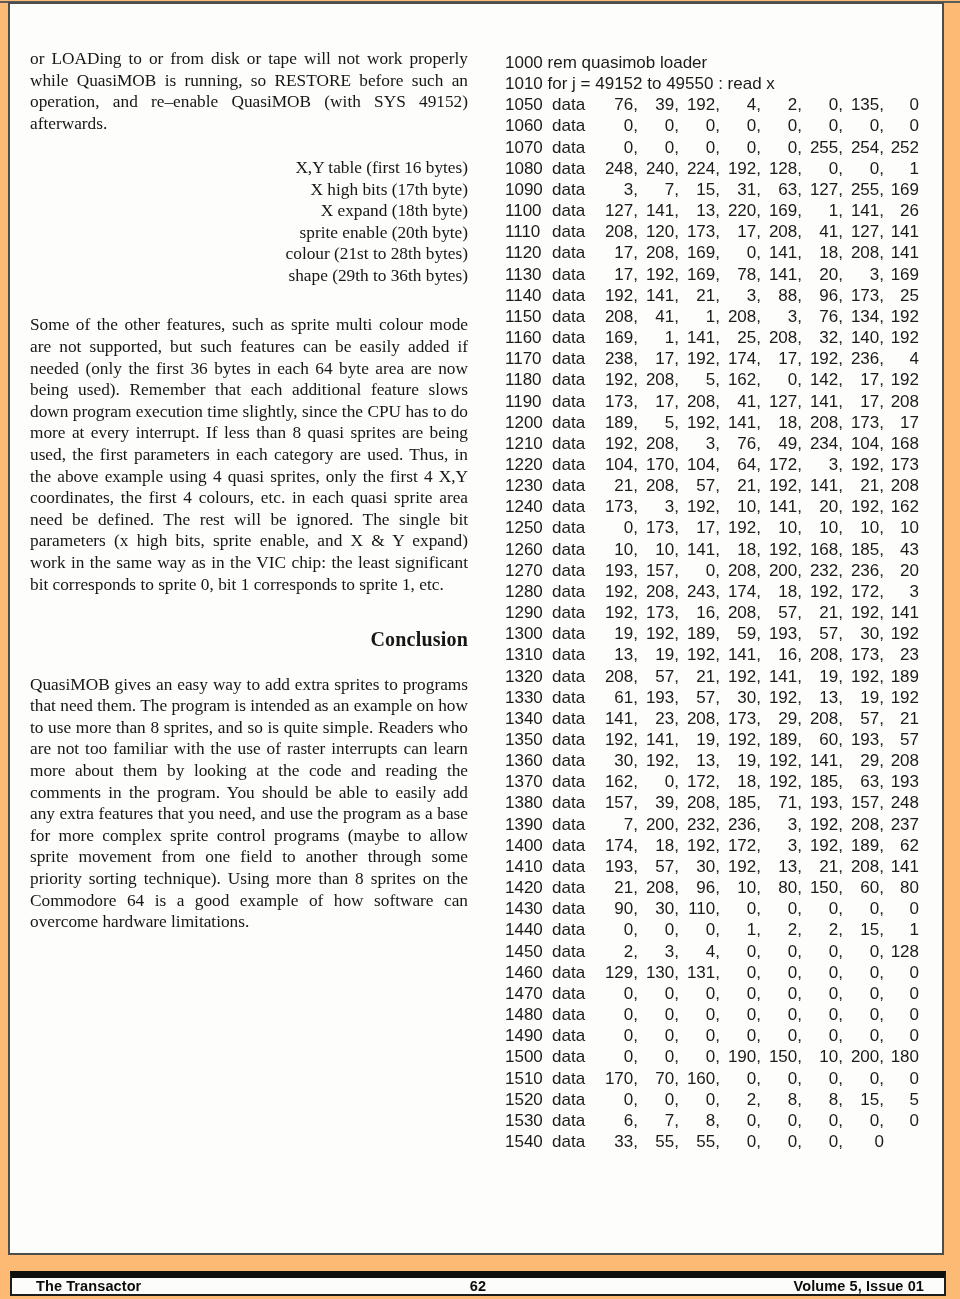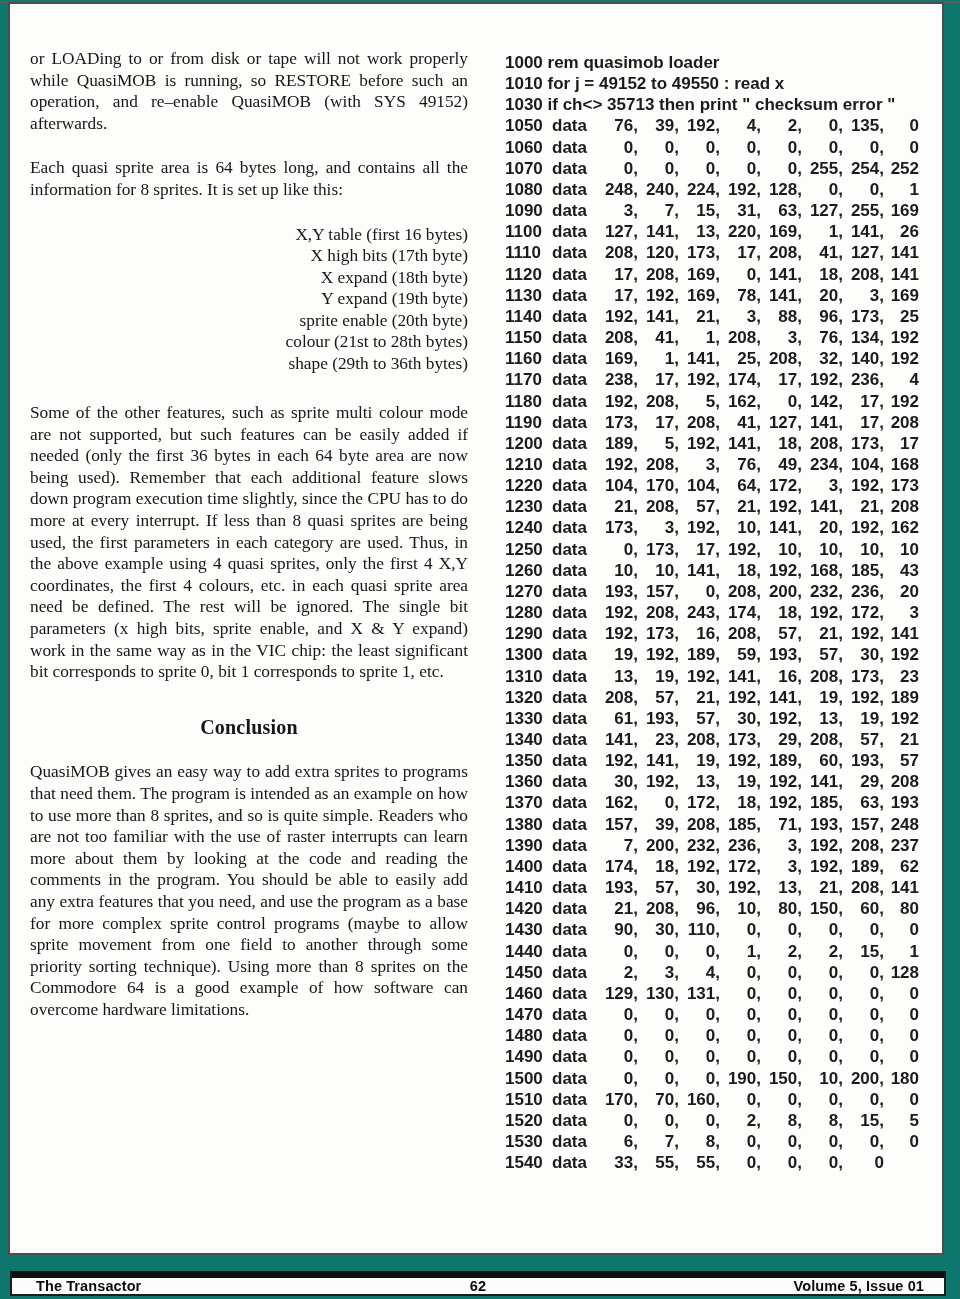--- a/index.html
+++ b/index.html
@@ -1,20 +1,20 @@
 <!DOCTYPE html>
 <html><head>
 <meta charset="utf-8">
 <style>
   html, body { margin: 0; padding: 0; }
   .page {
     position: relative;
     width: 960px;
     height: 1299px;
-    background: #0f766e;
+    background: #fdba74;
     color: #161616;
     font-family: "Liberation Serif", serif;
     overflow: hidden;
   }
   .top-rule {
     position: absolute;
     left: 0; top: 1px;
     width: 960px; height: 2px;
     background: #5c5c5c;
   }
@@ -38,35 +38,35 @@
   .para { margin: 0 0 23px 0; }
   .spec-list {
     margin: 0 0 28px 112px;
     text-align: right;
   }
   .spec-item { line-height: 21.5px; }
   .conclusion {
     font-size: 20px;
     font-weight: bold;
     margin: 34px 0 23px 0;
-    text-align: center;
+    text-align: right;
     letter-spacing: 0.2px;
   }
   
   .col-right {
     position: absolute;
     left: 505px; top: 52px;
     width: 436px;
     font-family: "Liberation Sans", sans-serif;
     font-size: 17px;
     line-height: 21.15px;
     color: #1b1b1b;
     white-space: nowrap;
   }
-  .code-line { display: flex; font-weight: bold; }
+  .code-line { display: flex; }
   .c-no  { flex: none; width: 47px; }
   .c-kw  { flex: none; width: 45px; }
   .c-v   { flex: none; width: 41px; text-align: right; }
   .c-v.last { width: 35px; }
   
   .footer {
     position: absolute;
     left: 10px; top: 1271px;
     width: 936px; height: 25px;
     box-sizing: border-box;
@@ -96,40 +96,37 @@
 </head>
 <body>
 
 <div class="page">
   <div class="top-rule"></div>
 
   <div class="content-box"></div>
 
   <div class="col-left">
     <p class="para">or LOADing to or from disk or tape will not work properly while QuasiMOB is running, so RESTORE before such an operation, and re–enable QuasiMOB (with SYS 49152) afterwards.</p>
-    <p class="para">Each quasi sprite area is 64 bytes long, and contains all the information for 8 sprites. It is set up like this:</p>
     <div class="spec-list" id="specList">
         <div class="spec-item">X,Y table (first 16 bytes)</div>
         <div class="spec-item">X high bits (17th byte)</div>
         <div class="spec-item">X expand (18th byte)</div>
-        <div class="spec-item">Y expand (19th byte)</div>
         <div class="spec-item">sprite enable (20th byte)</div>
         <div class="spec-item">colour (21st to 28th bytes)</div>
         <div class="spec-item">shape (29th to 36th bytes)</div>
       </div>
     <p class="para">Some of the other features, such as sprite multi colour mode are not supported, but such features can be easily added if needed (only the first 36 bytes in each 64 byte area are now being used). Remember that each additional feature slows down program execution time slightly, since the CPU has to do more at every interrupt. If less than 8 quasi sprites are being used, the first parameters in each category are used. Thus, in the above example using 4 quasi sprites, only the first 4 X,Y coordinates, the first 4 colours, etc. in each quasi sprite area need be defined. The rest will be ignored. The single bit parameters (x high bits, sprite enable, and X &amp; Y expand) work in the same way as in the VIC chip: the least significant bit corresponds to sprite 0, bit 1 corresponds to sprite 1, etc.</p>
     <h2 class="conclusion">Conclusion</h2>
     <p class="para">QuasiMOB gives an easy way to add extra sprites to programs that need them. The program is intended as an example on how to use more than 8 sprites, and so is quite simple. Readers who are not too familiar with the use of raster interrupts can learn more about them by looking at the code and reading the comments in the program. You should be able to easily add any extra features that you need, and use the program as a base for more complex sprite control programs (maybe to allow sprite movement from one field to another through some priority sorting technique). Using more than 8 sprites on the Commodore 64 is a good example of how software can overcome hardware limitations.</p>
   </div>
 
   <div class="col-right">
     <div id="headLines">
         <div class="code-line">1000 rem quasimob loader</div>
         <div class="code-line">1010 for j = 49152 to 49550 : read x</div>
-        <div class="code-line">1030 if ch&lt;&gt; 35713 then print " checksum error "</div>
       </div>
     <div id="dataLines">
         <div class="code-line">
           <span class="c-no">1050</span>
           <span class="c-kw">data</span>
           <span class="c-v">76,</span>
           <span class="c-v">39,</span>
           <span class="c-v">192,</span>
           <span class="c-v">4,</span>
           <span class="c-v">2,</span>

